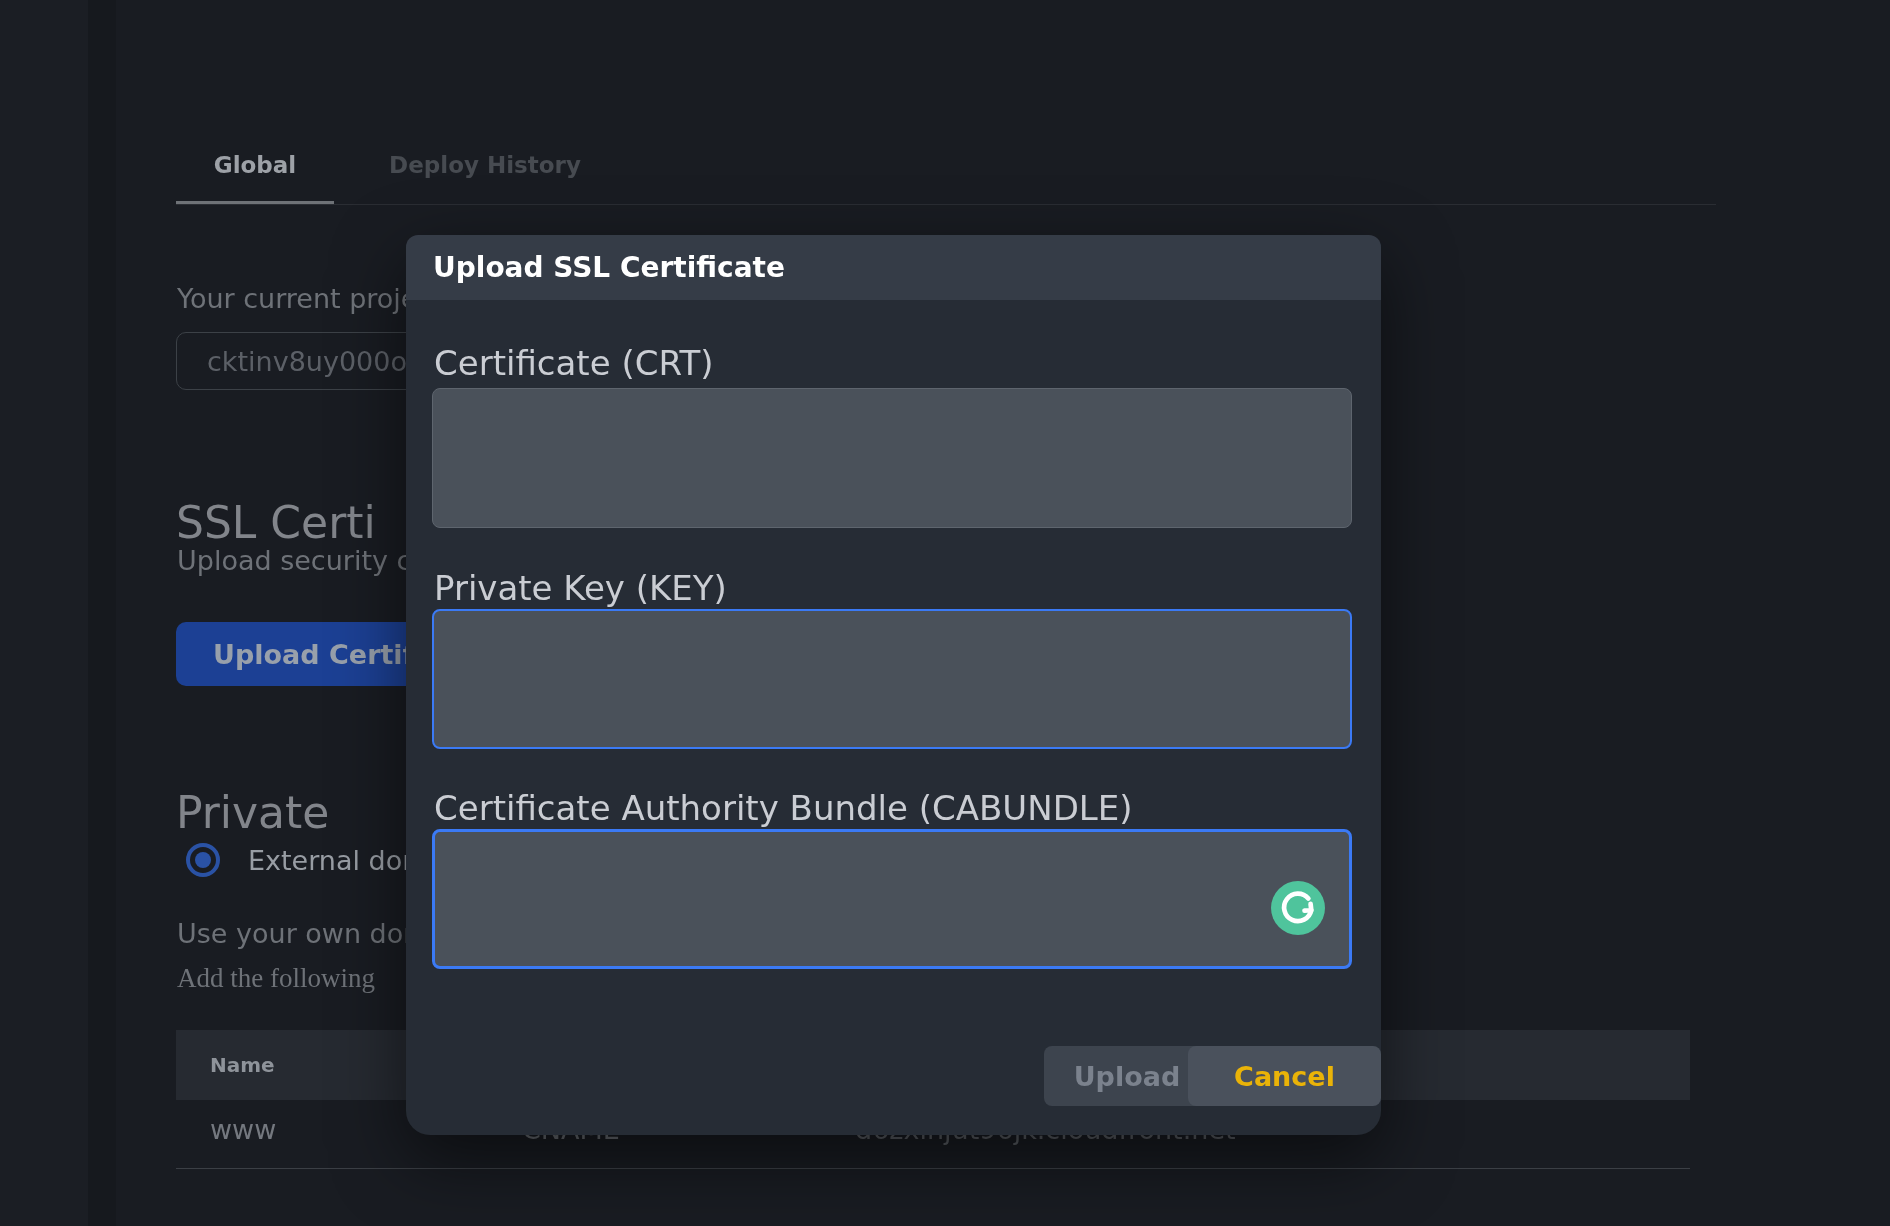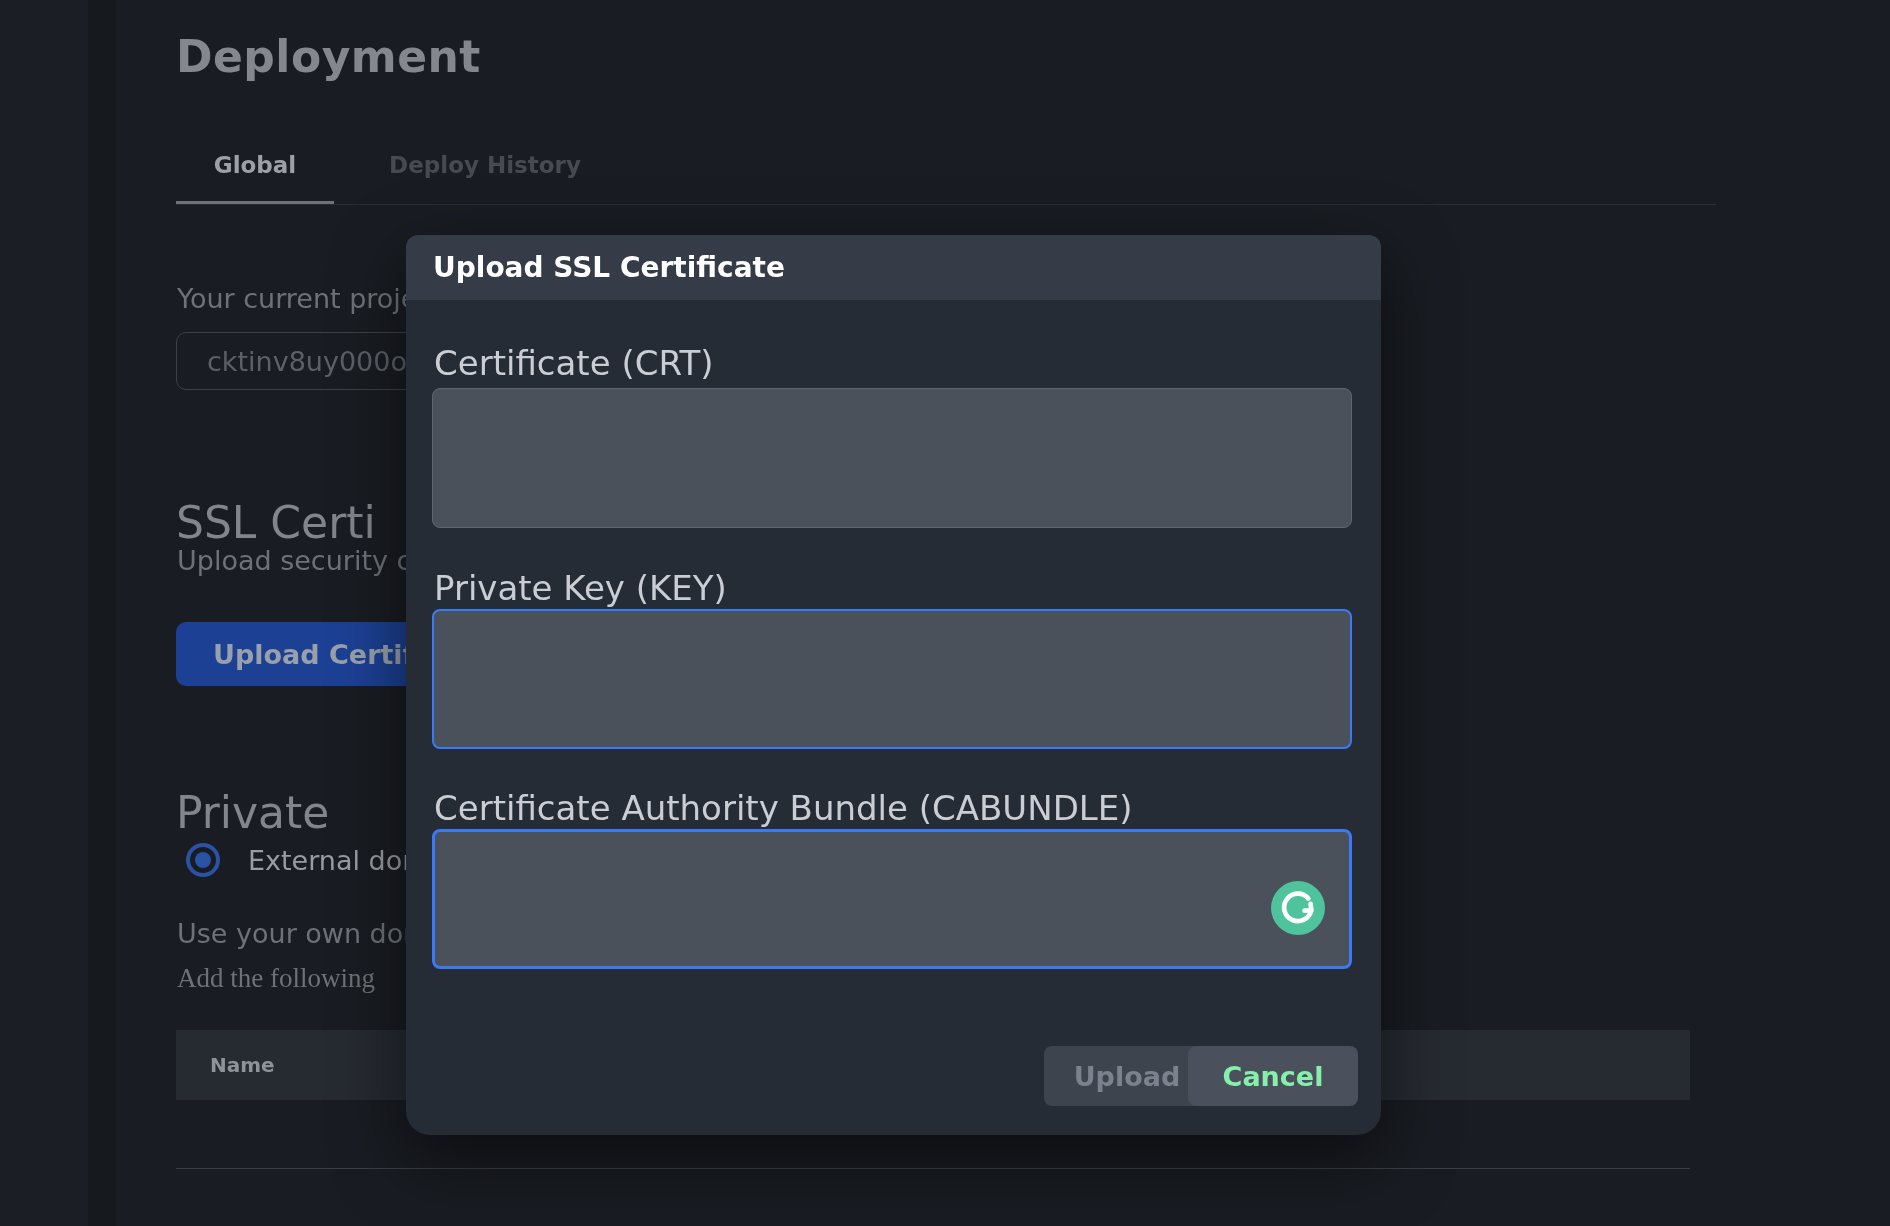--- a/index.html
+++ b/index.html
@@ -62,32 +62,31 @@
   .modal-textarea{position:absolute;left:26px;width:920px;height:140px;box-sizing:border-box;
     background:#4a515a;border-radius:8px;resize:none;outline:none;font-family:inherit;
     color:#e8eaed;font-size:24px;padding:12px 16px;}
   .ta-1{top:153px;border:1px solid #5e656e;}
   .ta-2{top:374px;border:2px solid #3b7af5;}
   .ta-3{top:594px;border:3px solid #3b7af5;}
   .grammarly{position:absolute;left:865px;top:646px;width:54px;height:54px;cursor:pointer;}
   .modal-btn{position:absolute;top:811px;height:60px;border:none;border-radius:8px;
     font-size:27px;font-weight:bold;font-family:inherit;cursor:pointer;}
   .btn-upload{left:598px;width:166px;background:#3d444e;color:#7b828d;cursor:default;margin-left:40px;}
-  .btn-cancel{left:782px;width:170px;background:#4a515c;color:#86efac;}
+  .btn-cancel{left:782px;width:193px;background:#4a515c;color:#eab308;}
 </style>
 </head>
 <body>
 
 <div id="stage">
 
   <div class="abs left-rail"></div>
   <div class="abs rail-divider"></div>
   <div class="abs content-bg"></div>
 
-  <h1 class="abs page-title">Deployment</h1>
 
   <div class="abs tab tab-global">Global</div>
   <div class="abs tab tab-history">Deploy History</div>
   <div class="abs tab-underline"></div>
   <div class="abs tabs-border"></div>
 
   <div class="abs muted-text project-label">Your current proje</div>
   <input class="abs project-input" readonly="" value="cktinv8uy000o0" style="">
 
   <h2 class="abs section-heading ssl-heading">SSL Certi</h2>
@@ -99,20 +98,25 @@
     <span class="radio-outer">
       <span class="radio-dot"></span>
     </span>
     <span class="radio-label">External don</span>
   </div>
   <div class="abs muted-text connect-line1">Use your own dor</div>
   <div class="abs muted-text connect-line2">Add the following</div>
 
   <div class="abs table-header">
     <span class="table-header-cell">Name</span>
+  </div>
+  <div class="abs table-row">
+    <span class="cell cell-name">www</span>
+    <span class="cell cell-type">CNAME</span>
+    <span class="cell cell-value">d6zxinjut96jk.cloudfront.net</span>
   </div>
   <div class="abs row-divider"></div>
 
   <div class="abs modal">
     <div class="modal-header">
       <span class="modal-title">Upload SSL Certificate</span>
     </div>
 
     <label class="field-label lbl-1">Certificate (CRT)</label>
     <textarea class="modal-textarea ta-1" style=""></textarea>

